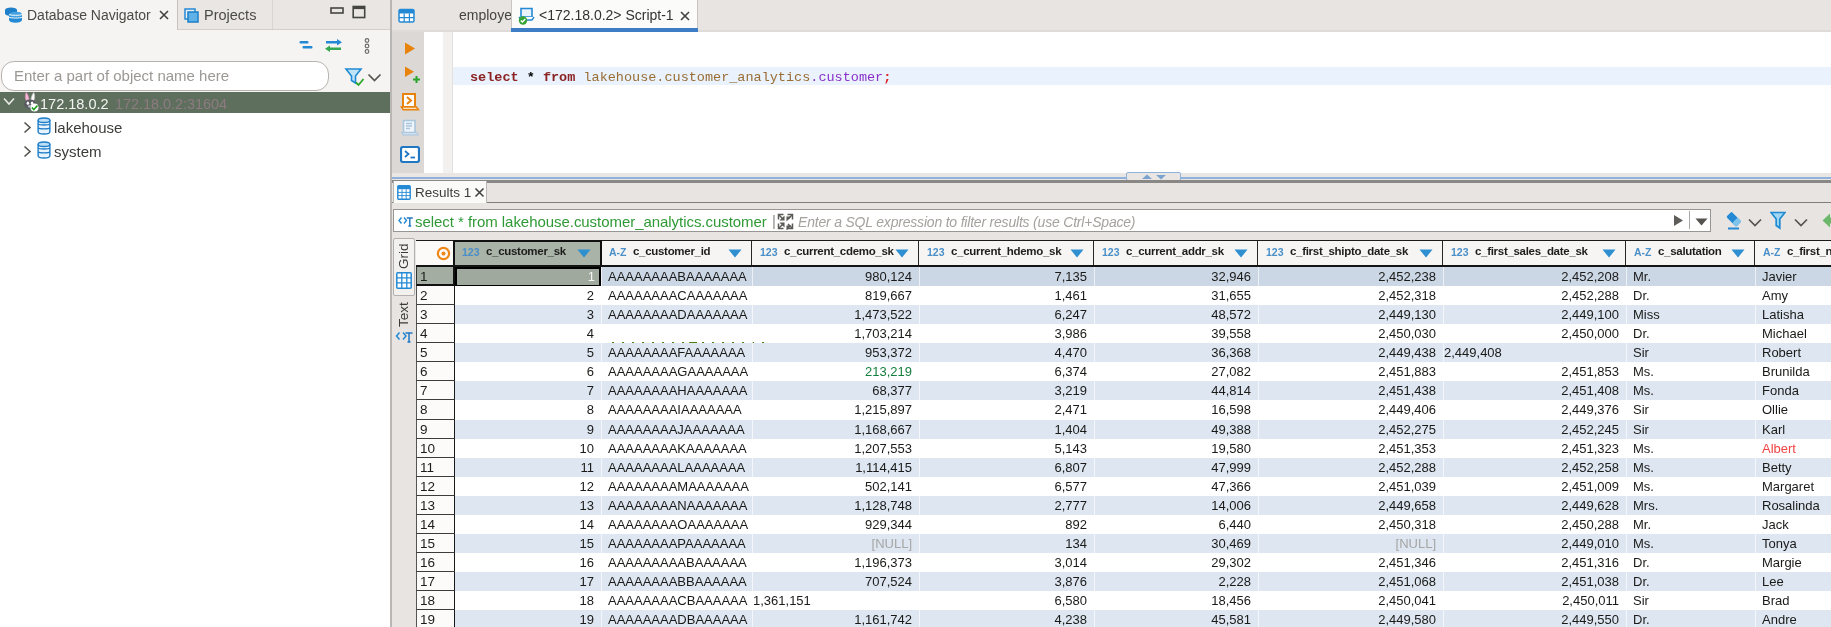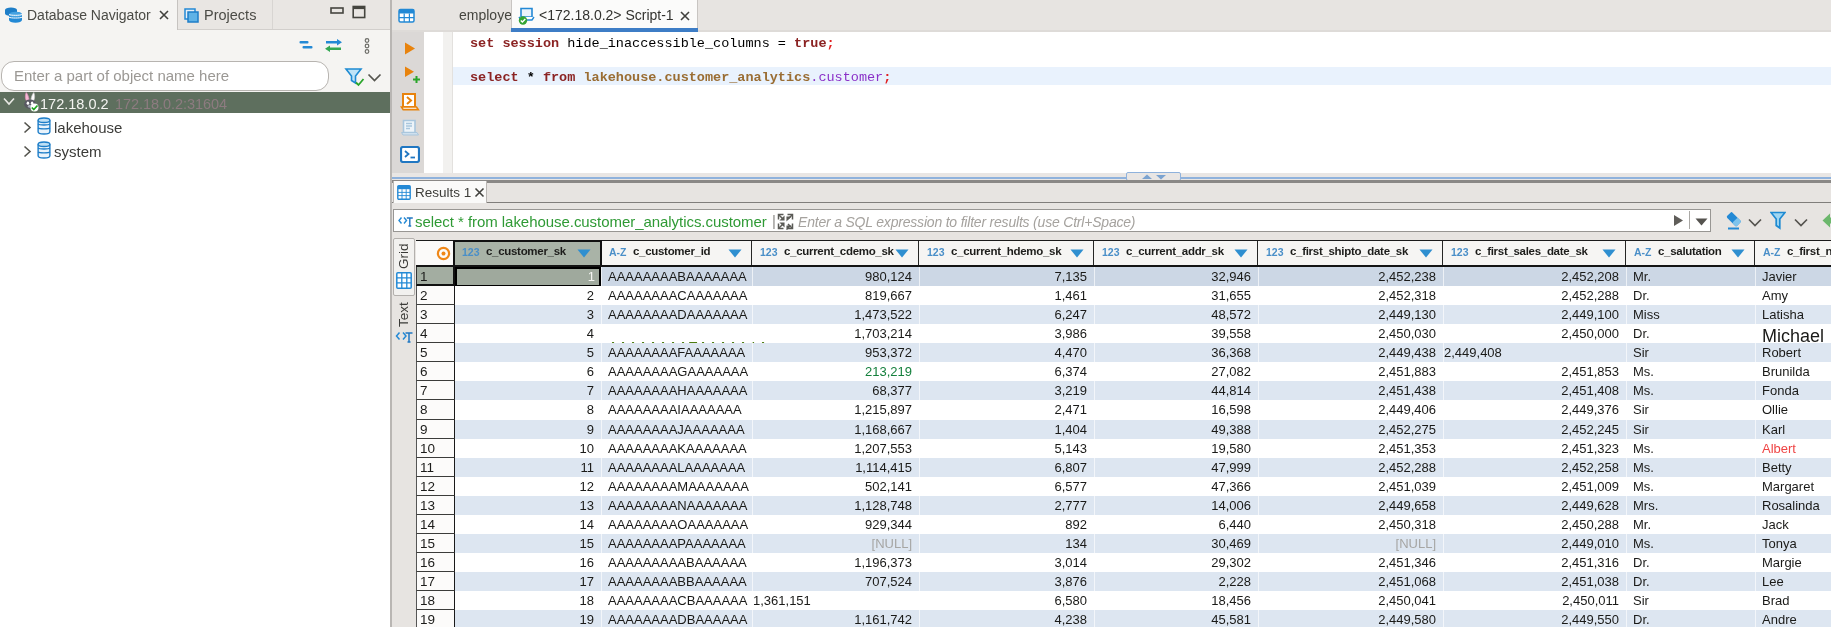--- a/index.html
+++ b/index.html
@@ -151,22 +151,21 @@
 <path d="M1.5 13.5 h15.5 l1.5 2.5 H3 Z" fill="#cfe0ee" stroke="#a9c6dd" stroke-width="1"></path>
 <path d="M6 4.5 h6 M6 7 h6 M6 9.5 h4" stroke="#a9c6dd" stroke-width="1.3"></path>
 </svg>
     <svg class="abs" style="left:8px;top:146px;" width="20" height="17" viewBox="0 0 20 17">
 <rect x="1" y="1" width="18" height="15" rx="2" fill="#fff" stroke="#2077c2" stroke-width="2.2"></rect>
 <path d="M5 5 l3.5 3 L5 11" fill="none" stroke="#2077c2" stroke-width="1.8"></path>
 <path d="M10.5 11.5 h4.5" stroke="#2077c2" stroke-width="1.8"></path>
 </svg>
     <div class="abs" style="left:51px;top:32px;width:10px;height:141px;background:#f2f1ef;border-right:1px solid #e3e1de;"></div>
     <div class="abs" style="left:61px;top:67px;width:1378px;height:18px;background:#e9f2fd;"></div>
-    <div class="abs mono" style="left:78px;top:36px;font-size:13.5px;font-weight:bold;white-space:pre;color:#000000;"><span style="color:#8b2323">set session</span> <span style="font-weight:normal">hide_inaccessible_columns = </span><span style="color:#8b2323">true</span><span style="color:#e02020">;</span></div>
-    <div class="abs mono" style="left:78px;top:70px;font-size:13.5px;font-weight:bold;white-space:pre;color:#000000;"><span style="color:#8b2323">select</span> * <span style="color:#8b2323">from</span> <span style="font-weight:bold;color:#9a6d33">lakehouse.customer_analytics</span><span style="font-weight:normal;color:#8b31c8">.customer</span><span style="color:#e02020">;</span></div>
+    <div class="abs mono" style="left:78px;top:70px;font-size:13.5px;font-weight:bold;white-space:pre;color:#000000;"><span style="color:#8b2323">select</span> * <span style="color:#8b2323">from</span> <span style="font-weight:normal;color:#9a6d33">lakehouse.customer_analytics</span><span style="font-weight:normal;color:#8b31c8">.customer</span><span style="color:#e02020">;</span></div>
   </div>
 <div class="abs" style="left:392px;top:173px;width:1439px;height:8px;background:#e9e6e4;"></div>
 <div class="abs" style="left:392px;top:177px;width:1439px;height:2px;background:#8fb2dc;"></div>
 <div class="abs" style="left:1126px;top:172px;width:55px;height:9px;background:#e9e6e4;border:1px solid #8fb2dc;border-radius:2px;"></div>
 <svg class="abs" style="left:1134px;top:174px;" width="40" height="6" viewBox="0 0 40 6">
     <path d="M8 5 L13 0.5 L18 5 Z" fill="#7ba3d0"></path>
     <path d="M22 1 L32 1 L27 5.5 Z" fill="#7ba3d0"></path>
   </svg>
 <div class="abs" style="left:392px;top:180px;width:1439px;height:2px;background:#8a8886;"></div>
 <div class="abs" style="left:392px;top:181px;width:1439px;height:446px;background:#e7e4e1;">
@@ -372,21 +371,21 @@
 <div class="abs" style="left:416px;top:324px;width:39px;height:19px;background:#fcfbfa;border-bottom:1px solid #3c3c3a;border-right:1px solid #1a1a1a;border-left:1px solid #555;"></div>
 <div class="abs" style="left:420px;top:326px;font-size:13.5px;color:#1c1c1a;">4</div>
 <div class="abs" style="left:455px;top:326px;width:139px;font-size:13px;color:#1a1a18;text-align:right;white-space:nowrap;">4</div>
 <div class="abs" style="left:608px;top:338px;font-size:15px;color:#4d7c0f;white-space:nowrap;">AAAAAAAAEAAAAAAA</div>
 <div class="abs" style="left:753px;top:326px;width:159px;font-size:13px;color:#1a1a18;text-align:right;white-space:nowrap;">1,703,214</div>
 <div class="abs" style="left:920px;top:326px;width:167px;font-size:13px;color:#1a1a18;text-align:right;white-space:nowrap;">3,986</div>
 <div class="abs" style="left:1095px;top:326px;width:156px;font-size:13px;color:#1a1a18;text-align:right;white-space:nowrap;">39,558</div>
 <div class="abs" style="left:1259px;top:326px;width:177px;font-size:13px;color:#1a1a18;text-align:right;white-space:nowrap;">2,450,030</div>
 <div class="abs" style="left:1444px;top:326px;width:175px;font-size:13px;color:#1a1a18;text-align:right;white-space:nowrap;">2,450,000</div>
 <div class="abs" style="left:1633px;top:326px;font-size:13px;color:#1a1a18;white-space:nowrap;">Dr.</div>
-<div class="abs" style="left:1762px;top:326px;font-size:18px;color:#1a1a18;white-space:nowrap;">Michael</div>
+<div class="abs" style="left:1762px;top:326px;font-size:13px;color:#1a1a18;white-space:nowrap;">Michael</div>
 <div class="abs" style="left:601px;top:324px;width:1px;height:19px;background:rgba(255,255,255,0.65);"></div>
 <div class="abs" style="left:752px;top:324px;width:1px;height:19px;background:rgba(255,255,255,0.65);"></div>
 <div class="abs" style="left:919px;top:324px;width:1px;height:19px;background:rgba(255,255,255,0.65);"></div>
 <div class="abs" style="left:1094px;top:324px;width:1px;height:19px;background:rgba(255,255,255,0.65);"></div>
 <div class="abs" style="left:1258px;top:324px;width:1px;height:19px;background:rgba(255,255,255,0.65);"></div>
 <div class="abs" style="left:1443px;top:324px;width:1px;height:19px;background:rgba(255,255,255,0.65);"></div>
 <div class="abs" style="left:1626px;top:324px;width:1px;height:19px;background:rgba(255,255,255,0.65);"></div>
 <div class="abs" style="left:1755px;top:324px;width:1px;height:19px;background:rgba(255,255,255,0.65);"></div>
 <div class="abs" style="left:455px;top:343px;width:1376px;height:19px;background:#dde6f1;"></div>
 <div class="abs" style="left:416px;top:343px;width:39px;height:19px;background:#fcfbfa;border-bottom:1px solid #3c3c3a;border-right:1px solid #1a1a1a;border-left:1px solid #555;"></div>

